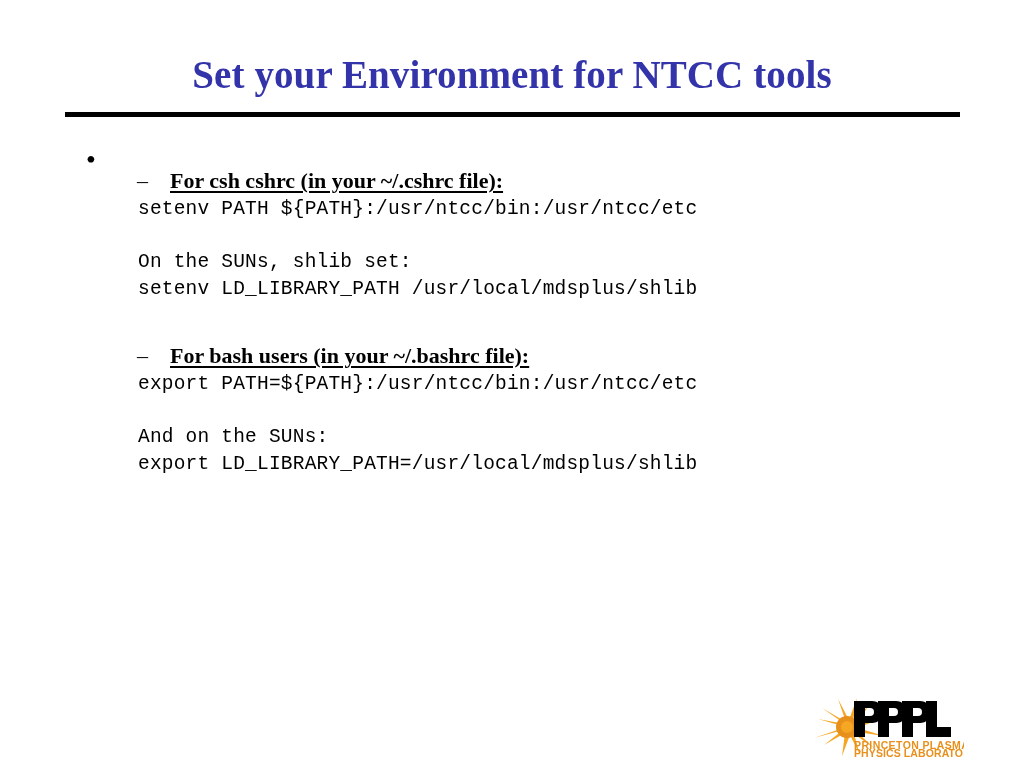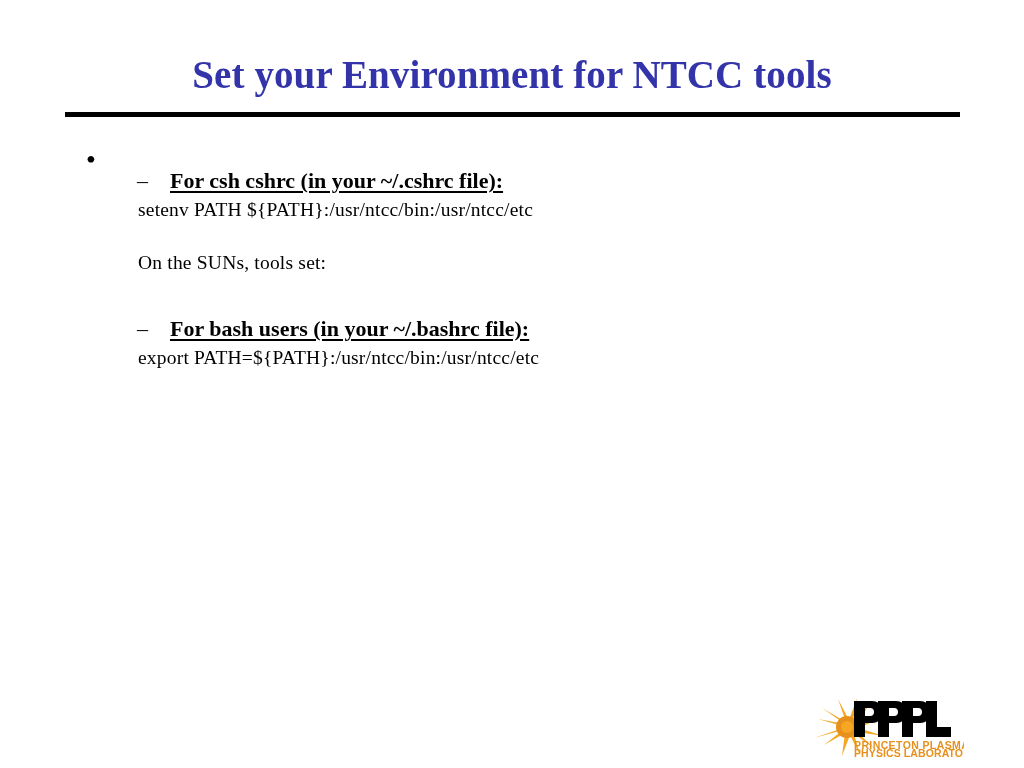--- a/index.html
+++ b/index.html
@@ -102,21 +102,21 @@
     line-height: 30px;
   }
   .bullet-l2 .text {
     display: inline;
     text-decoration: underline;
     text-underline-offset: 3px;
   }
 
   
   .code-line {
-    font-family: Liberation Serif, serif;
+    font-family: Liberation Mono, monospace;
     font-size: 19.5px;
     line-height: 27px;
     letter-spacing: 0.2px;
     color: #000000;
     padding-left: 138px;
     white-space: pre;
   }
   .gap-md { height: 26px; }
   .gap-lg { height: 38px; }
 
@@ -149,32 +149,35 @@
     <div class="gap-md"></div>
 
     <div class="bullet-l2">
       <span class="marker">–</span>
       <span class="text">For csh cshrc (in your ~/.cshrc file):</span>
     </div>
     <div class="code-line">setenv PATH ${PATH}:/usr/ntcc/bin:/usr/ntcc/etc</div>
 
     <div class="gap-md"></div>
 
-    <div class="code-line">On the SUNs, tools set:</div>
+    <div class="code-line">On the SUNs, shlib set:</div>
+    <div class="code-line">setenv LD_LIBRARY_PATH /usr/local/mdsplus/shlib</div>
 
     <div class="gap-lg"></div>
 
     <div class="bullet-l2">
       <span class="marker">–</span>
       <span class="text">For bash users (in your ~/.bashrc file):</span>
     </div>
     <div class="code-line">export PATH=${PATH}:/usr/ntcc/bin:/usr/ntcc/etc</div>
 
     <div class="gap-md"></div>
 
+    <div class="code-line">And on the SUNs:</div>
+    <div class="code-line">export LD_LIBRARY_PATH=/usr/local/mdsplus/shlib</div>
 
   </div>
 
   <div id="logo">
     <svg width="152" height="62" viewBox="0 0 152 62" xmlns="http://www.w3.org/2000/svg">
 
       <g>
         <polygon points="34,30 6,22 33,27 10,11 34,25 26,2 37,23 45,1 41,24 57,8 45,27 70,21 46,31 72,39 45,35 62,51 42,37 48,58 38,38 30,59 33,36 12,48 31,33 2,41" fill="#F5A623"></polygon>
         <circle cx="35" cy="30" r="11" fill="#E8901C"></circle>
         <circle cx="35" cy="30" r="6" fill="#F5A623"></circle>

